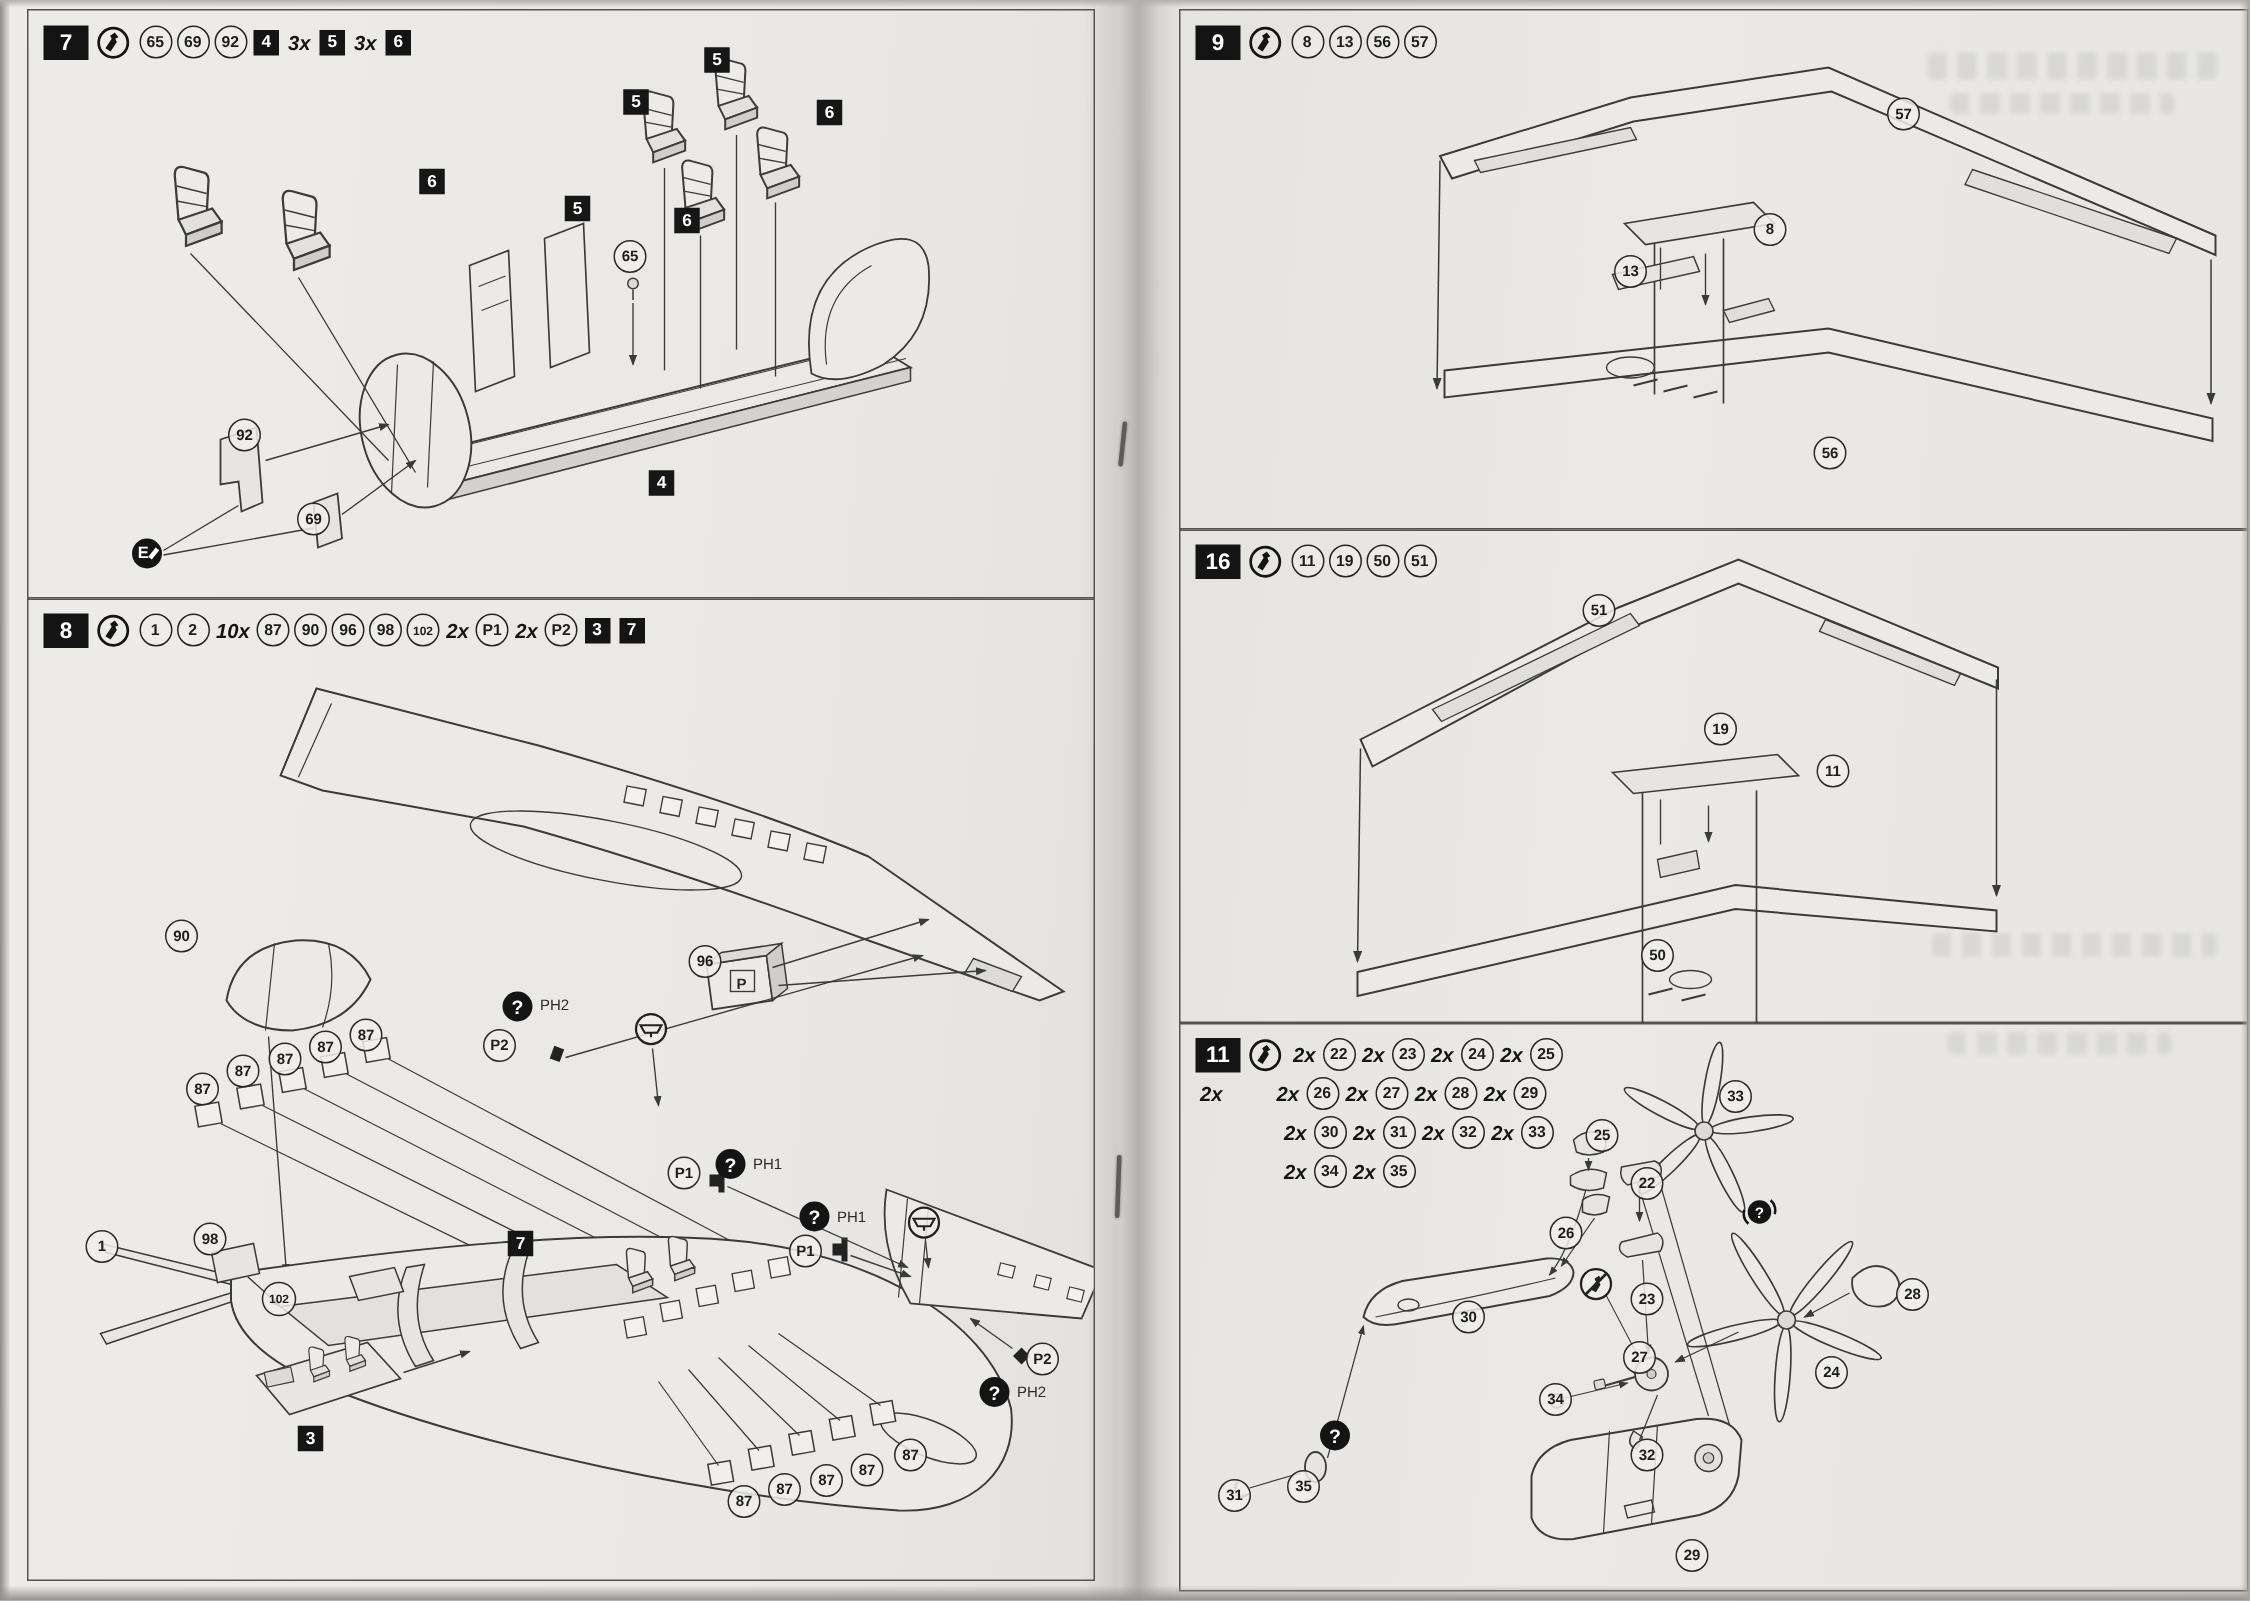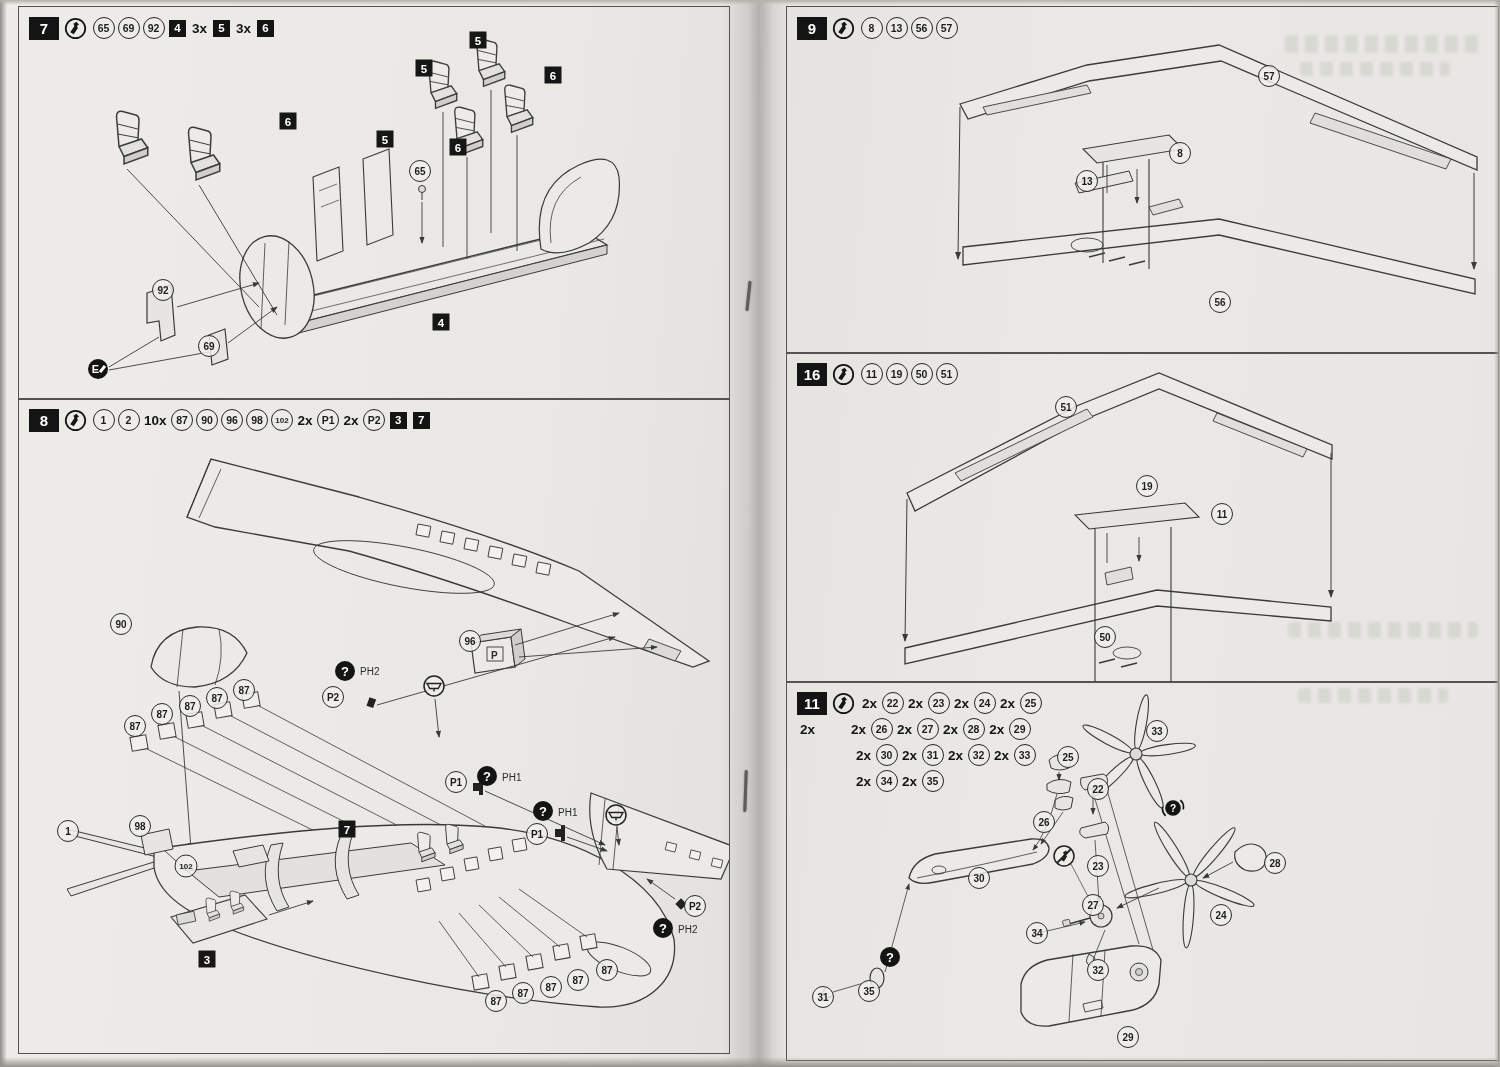--- a/index.html
+++ b/index.html
@@ -21,21 +21,21 @@
   .hdr{position:absolute;left:10px;top:8px;z-index:5;}
   .hrow{display:flex;align-items:center;height:26px;}
   .tok-step{display:inline-flex;align-items:center;justify-content:center;background:#141414;color:#fff;
         font-weight:bold;font-size:15px;min-width:26px;height:23px;margin-right:5px;padding:0 2px;}
   .tok-glue{width:23px;height:23px;margin-right:4px;display:inline-flex;}
   .tok-circle{display:inline-flex;align-items:center;justify-content:center;border:1.7px solid #252525;
         border-radius:50%;width:20px;height:20px;font-size:10.5px;font-weight:bold;color:#1c1c1c;margin:0 1.5px;background:rgba(240,239,235,.55);}
   .tok-circle.sm{font-size:8px;}
   .tok-square{display:inline-flex;align-items:center;justify-content:center;background:#141414;color:#fff;
         width:17px;height:17px;font-size:11.5px;font-weight:bold;margin:0 3px;}
-  .tok-x{font-weight:bold;font-size:13.5px;color:#141414;margin:0 3px;}
+  .tok-x{font-weight:bold;font-size:13.5px;color:#141414;margin:0 3px;font-style:italic;}
   .tok-gap{display:inline-block;height:1px;}
   svg.art{position:absolute;left:0;top:0;z-index:1;}
   #labels{position:absolute;left:0;top:0;width:1500px;height:1067px;z-index:10;pointer-events:none;}
   .lbl{position:absolute;transform:translate(-50%,-50%);display:flex;align-items:center;justify-content:center;}
   .lbl-c{border:1.5px solid #2b2b2b;border-radius:50%;width:20px;height:20px;font-size:10px;font-weight:bold;
         color:#1d1d1d;background:rgba(240,239,235,.85);}
   .lbl-c.sm{font-size:8px;width:21px;height:21px;}
   .lbl-sq{width:17px;height:17px;background:#161616;color:#fff;font-size:11.5px;font-weight:bold;}
   .lbl-q{width:20px;height:20px;border-radius:50%;background:#141414;color:#fff;font-size:13px;font-weight:bold;}
   .lbl-t{transform:translate(0,-50%);font-size:10px;color:#2a2a2a;}

